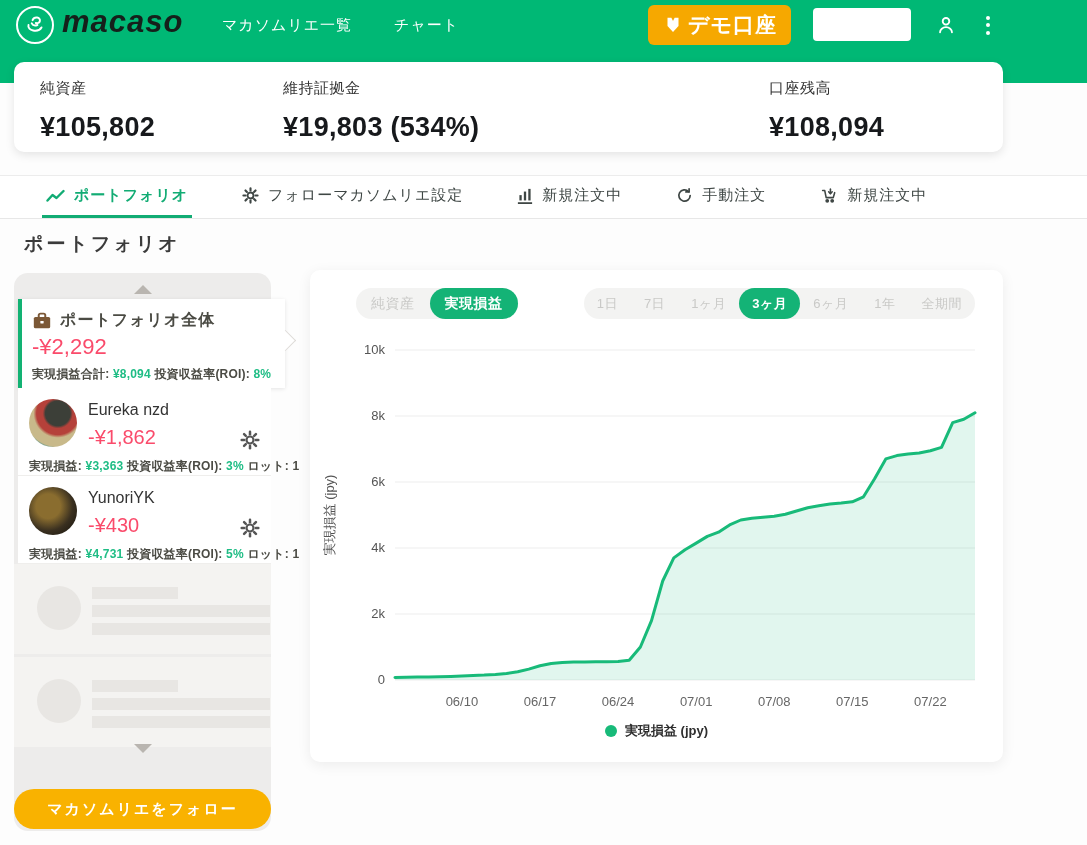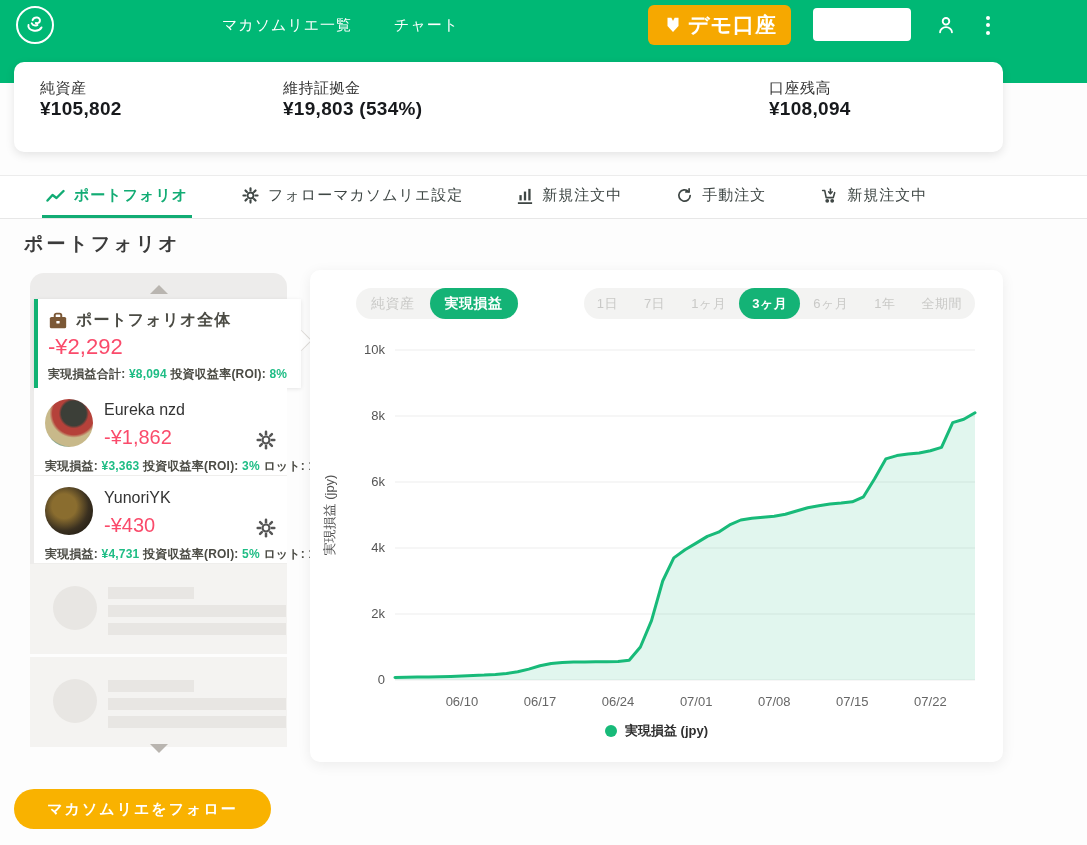--- a/index.html
+++ b/index.html
@@ -19,31 +19,31 @@
   .redacted { position:absolute; left:813px; top:8px; width:98px; height:33px; background:#fff; border-radius:4px; }
   .icon-btn { position:absolute; top:11px; width:28px; height:28px; background:none; border:none; display:flex; align-items:center; justify-content:center; cursor:pointer; }
   .person-btn { left:932px; }
   .kebab-btn { left:974px; }
   .kebab { display:flex; flex-direction:column; gap:3.5px; }
   .kebab span { width:4px; height:4px; border-radius:50%; background:#fff; }
   
   .stats-card { position:absolute; left:14px; top:62px; width:989px; height:90px; background:#fff; border-radius:10px; box-shadow:0 3px 10px rgba(0,0,0,.10); }
   .stat { position:absolute; top:17px; }
   .stat .lbl { font-size:15px; color:#333; letter-spacing:.5px; }
-  .stat .val { margin-top:0; font-size:19px; font-weight:bold; color:#17191c; letter-spacing:.3px; }
+  .stat .val { margin-top:14px; font-size:27px; font-weight:bold; color:#17191c; letter-spacing:.3px; }
   .stat1 { left:26px; } .stat2 { left:269px; } .stat3 { left:519px; } .stat4 { left:755px; }
   
   .tabbar { position:absolute; left:0; top:175px; width:1087px; height:44px; background:#fff; border-top:1px solid #ececec; border-bottom:1px solid #e7e7e7; display:flex; align-items:stretch; padding-left:42px; gap:46px; }
   .tab { display:flex; align-items:center; gap:9px; font-size:15px; color:#3e4644; cursor:pointer; border-bottom:3px solid transparent; padding:0 4px; letter-spacing:1px; }
   .tab svg { flex:0 0 auto; }
   .tab.active { color:#12ac74; border-bottom-color:#12ac74; font-weight:bold; }
   
   .page-title { position:absolute; left:24px; top:231px; font-size:19px; font-weight:bold; color:#3b3b3b; letter-spacing:3px; }
   
-  .side-panel { position:absolute; left:30px; top:273px; width:257px; height:362px; background:#edeceb; border-radius:14px; }
+  .side-panel { position:absolute; left:14px; top:273px; width:257px; height:558px; background:#edeceb; border-radius:14px; }
   .scroll-arrow { position:absolute; left:0; width:100%; height:20px; background:none; border:none; cursor:pointer; display:flex; justify-content:center; align-items:center; }
   .arrow-up-tri { width:0; height:0; border-left:9px solid transparent; border-right:9px solid transparent; border-bottom:9px solid #b9b5b0; }
   .arrow-down-tri { width:0; height:0; border-left:9px solid transparent; border-right:9px solid transparent; border-top:9px solid #b9b5b0; }
   .summary-card { position:absolute; left:4px; top:26px; width:267px; height:89px; background:#fff; border-left:4px solid #12b273; box-shadow:0 1px 4px rgba(0,0,0,.10); cursor:pointer; }
   .bubble-arrow { position:absolute; right:-8px; top:34px; width:15px; height:15px; background:#fff; transform:rotate(45deg); border-top:1px solid #dddad7; border-right:1px solid #dddad7; }
   .summary-row1 { display:flex; align-items:center; gap:8px; padding:11px 0 0 10px; }
   .summary-title { font-size:16px; font-weight:bold; color:#4b4b44; letter-spacing:1px; }
   .summary-value { padding:3px 0 0 10px; font-size:22px; color:#fa4b6b; }
   .mini-stats { padding:6px 0 0 10px; font-size:12px; font-weight:bold; color:#4b4b44; letter-spacing:.2px; }
   .mini-stats .g { color:#1fbd85; }
@@ -85,20 +85,21 @@
 <div class="band"></div>
 
 <div class="topbar">
   <div class="logo-circle">
     <svg width="26" height="26" viewBox="0 0 32 32" fill="none" stroke="#fff" stroke-width="2.4" stroke-linecap="round">
       <path d="M13 10 c 2,-5 10,-4 9,1 c -0.5,2.5 -3,3 -5,2.5"></path>
       <path d="M8 16 c -2,7 12,10 16,3"></path>
       <path d="M12 14 c 1,2 4,3 7,2"></path>
     </svg>
   </div>
+  <div class="brand">macaso</div>
   <nav class="nav">
     <a href="#">マカソムリエ一覧</a>
     <a href="#">チャート</a>
   </nav>
   <button class="demo-btn">
     <svg width="22" height="22" viewBox="0 0 24 24">
       <polygon points="6,4 10.2,4 12,7.5 12,19.5 6,13" fill="#fff"></polygon>
       <polygon points="18,4 13.8,4 12,7.5 12,19.5 18,13" fill="#fff"></polygon>
     </svg>
     <span>デモ口座</span>

